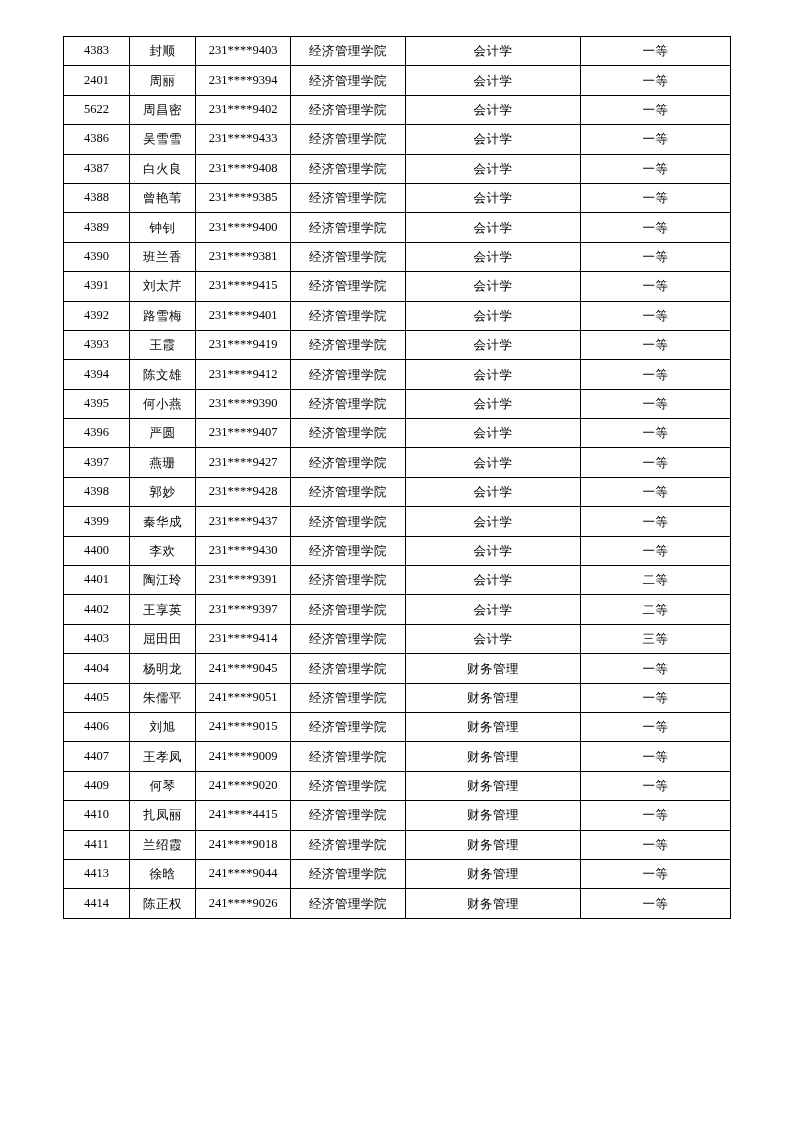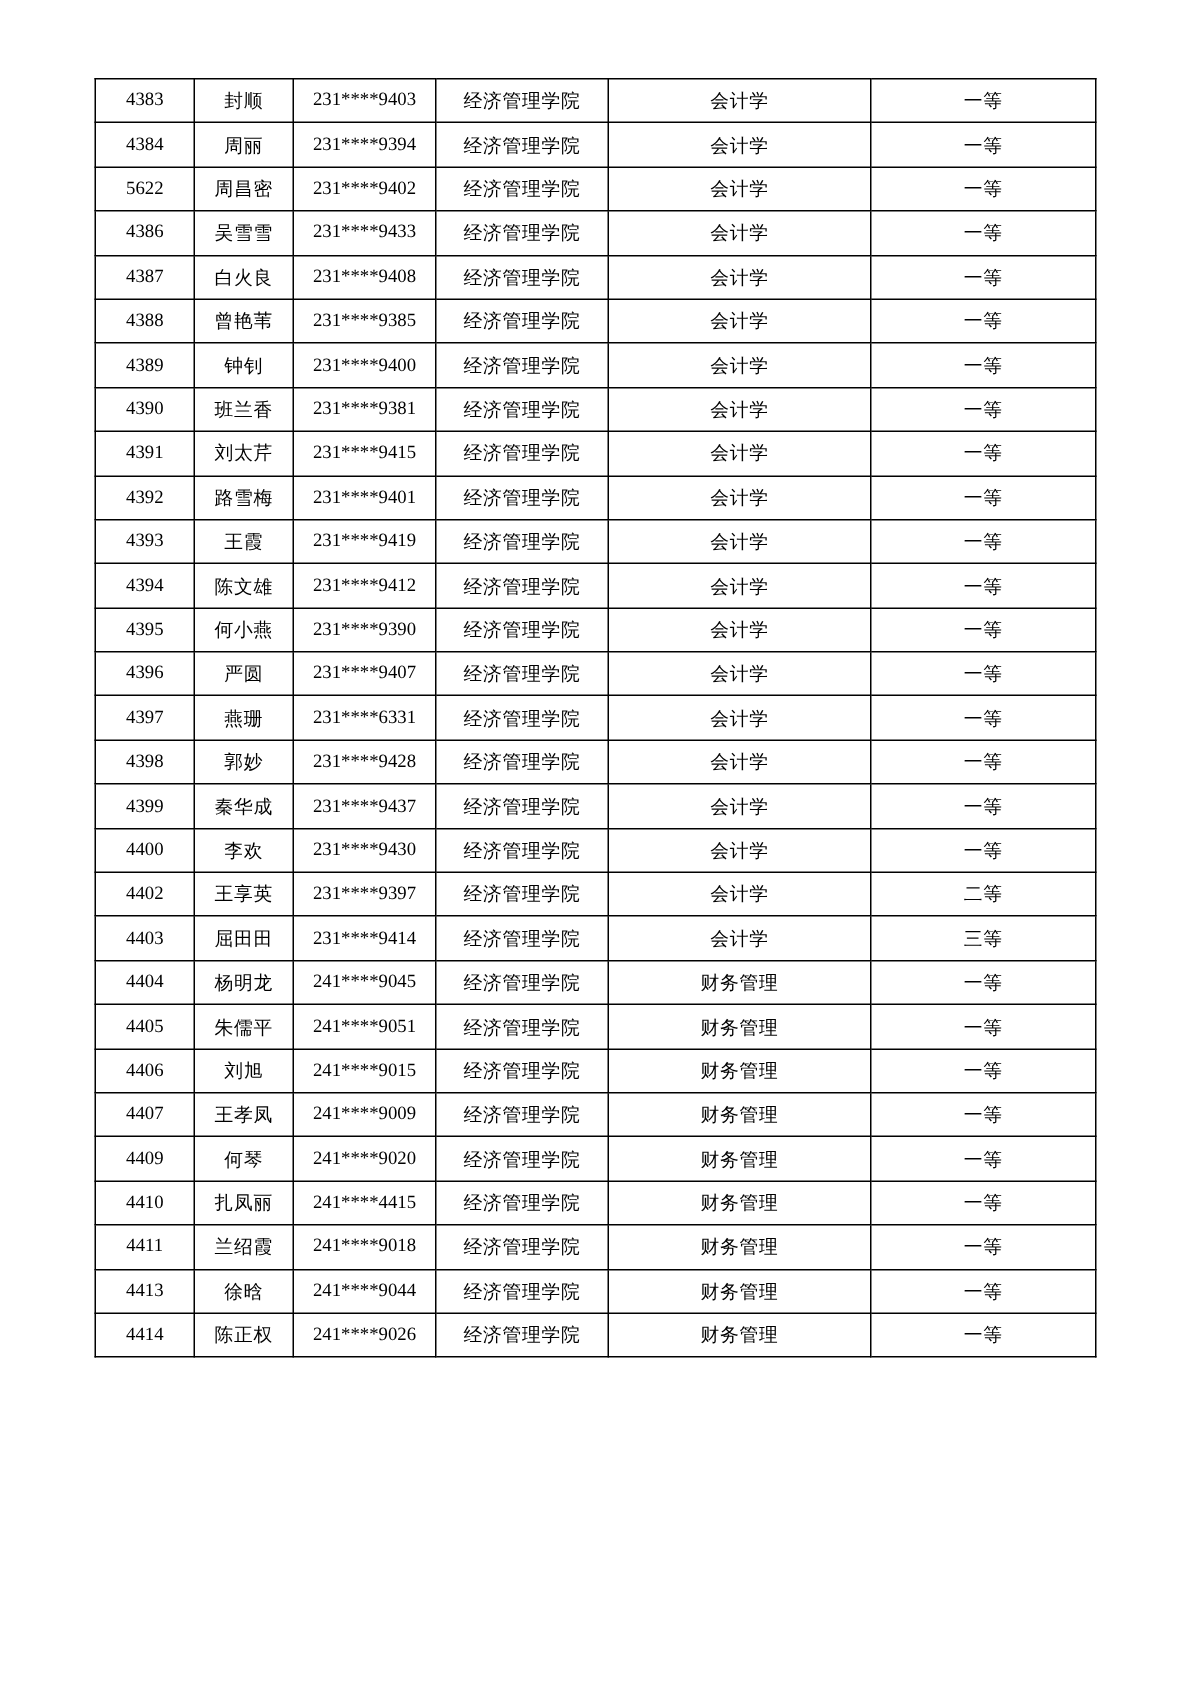--- a/index.html
+++ b/index.html
@@ -11,21 +11,21 @@
     width: 793px;
     height: 1122px;
     font-family: "DejaVu Sans", "Liberation Sans", sans-serif;
     color: #000000;
   }
   .page {
     position: relative;
     width: 793px;
     height: 1122px;
     box-sizing: border-box;
-    padding: 52px 63px 0 63px;
+    padding: 36px 63px 0 63px;
   }
   table.roster {
     border-collapse: collapse;
     width: 667px;
     table-layout: fixed;
   }
   table.roster td {
     border: 1px solid #000000;
     height: 28.4px;
     padding: 0 2px;
@@ -69,21 +69,21 @@
     <tbody>
         <tr>
           <td class="seq">4383</td>
           <td class="name">封顺</td>
           <td class="id">231****9403</td>
           <td class="college">经济管理学院</td>
           <td class="major">会计学</td>
           <td class="award">一等</td>
         </tr>
         <tr>
-          <td class="seq">4384</td>
+          <td class="seq">2401</td>
           <td class="name">周丽</td>
           <td class="id">231****9394</td>
           <td class="college">经济管理学院</td>
           <td class="major">会计学</td>
           <td class="award">一等</td>
         </tr>
         <tr>
           <td class="seq">5622</td>
           <td class="name">周昌密</td>
           <td class="id">231****9402</td>
@@ -175,21 +175,21 @@
           <td class="seq">4396</td>
           <td class="name">严圆</td>
           <td class="id">231****9407</td>
           <td class="college">经济管理学院</td>
           <td class="major">会计学</td>
           <td class="award">一等</td>
         </tr>
         <tr>
           <td class="seq">4397</td>
           <td class="name">燕珊</td>
-          <td class="id">231****6331</td>
+          <td class="id">231****9427</td>
           <td class="college">经济管理学院</td>
           <td class="major">会计学</td>
           <td class="award">一等</td>
         </tr>
         <tr>
           <td class="seq">4398</td>
           <td class="name">郭妙</td>
           <td class="id">231****9428</td>
           <td class="college">经济管理学院</td>
           <td class="major">会计学</td>
@@ -203,20 +203,28 @@
           <td class="major">会计学</td>
           <td class="award">一等</td>
         </tr>
         <tr>
           <td class="seq">4400</td>
           <td class="name">李欢</td>
           <td class="id">231****9430</td>
           <td class="college">经济管理学院</td>
           <td class="major">会计学</td>
           <td class="award">一等</td>
+        </tr>
+        <tr>
+          <td class="seq">4401</td>
+          <td class="name">陶江玲</td>
+          <td class="id">231****9391</td>
+          <td class="college">经济管理学院</td>
+          <td class="major">会计学</td>
+          <td class="award">二等</td>
         </tr>
         <tr>
           <td class="seq">4402</td>
           <td class="name">王享英</td>
           <td class="id">231****9397</td>
           <td class="college">经济管理学院</td>
           <td class="major">会计学</td>
           <td class="award">二等</td>
         </tr>
         <tr>

